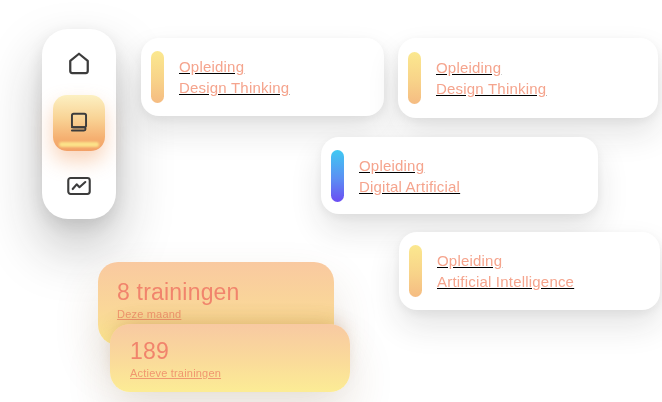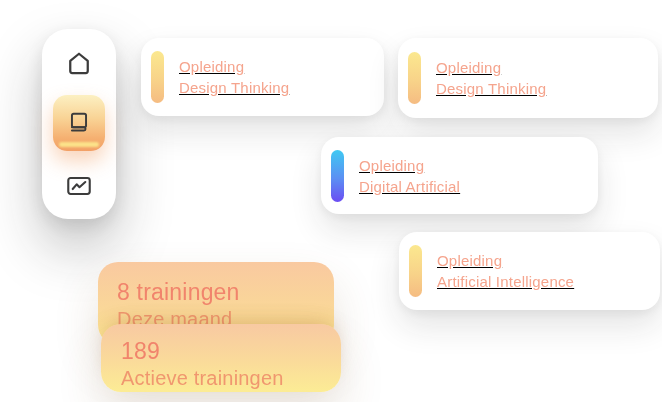--- a/index.html
+++ b/index.html
@@ -58,27 +58,27 @@
   .stat-card{
     position:absolute;border-radius:20px;box-sizing:border-box;
   }
   .stat-1{
     left:98px;top:262px;width:236px;height:83px;z-index:1;
     background:linear-gradient(180deg,#F9C9A0 0%,#FAD898 60%,#FBE68F 100%);
     padding:17px 0 0 19px;
     box-shadow:0 22px 45px rgba(120,80,40,0.16);
   }
   .stat-2{
-    left:101px;top:324px;width:240px;height:68px;z-index:2;
+    left:110px;top:324px;width:240px;height:68px;z-index:2;
     background:linear-gradient(180deg,#F8C9A2 0%,#FADB9A 55%,#FCEC95 100%);
     padding:14px 0 0 20px;
     box-shadow:0 -10px 18px -8px rgba(170,95,45,0.30),0 22px 45px rgba(120,80,40,0.16);
   }
   .stat-value{font-size:23px;line-height:26px;letter-spacing:0.2px;color:#F1846C;font-weight:400;}
-  .stat-caption{font-size:20px;line-height:18px;letter-spacing:0.2px;color:#F0976F;margin-top:5px;}
+  .stat-caption{font-size:11px;line-height:18px;letter-spacing:0.2px;color:#F0976F;text-decoration:underline;}
 </style>
 </head>
 <body>
 
 <div class="canvas">
 
   <aside class="sidebar">
     <button class="nav-item">
       <svg width="30" height="30" viewBox="0 0 24 24">
         <path class="icon-stroke" d="M5 10.3 L12 4.6 L19 10.3 V18.4 C19 19.3 18.3 20 17.4 20 H6.6 C5.7 20 5 19.3 5 18.4 Z"></path>

